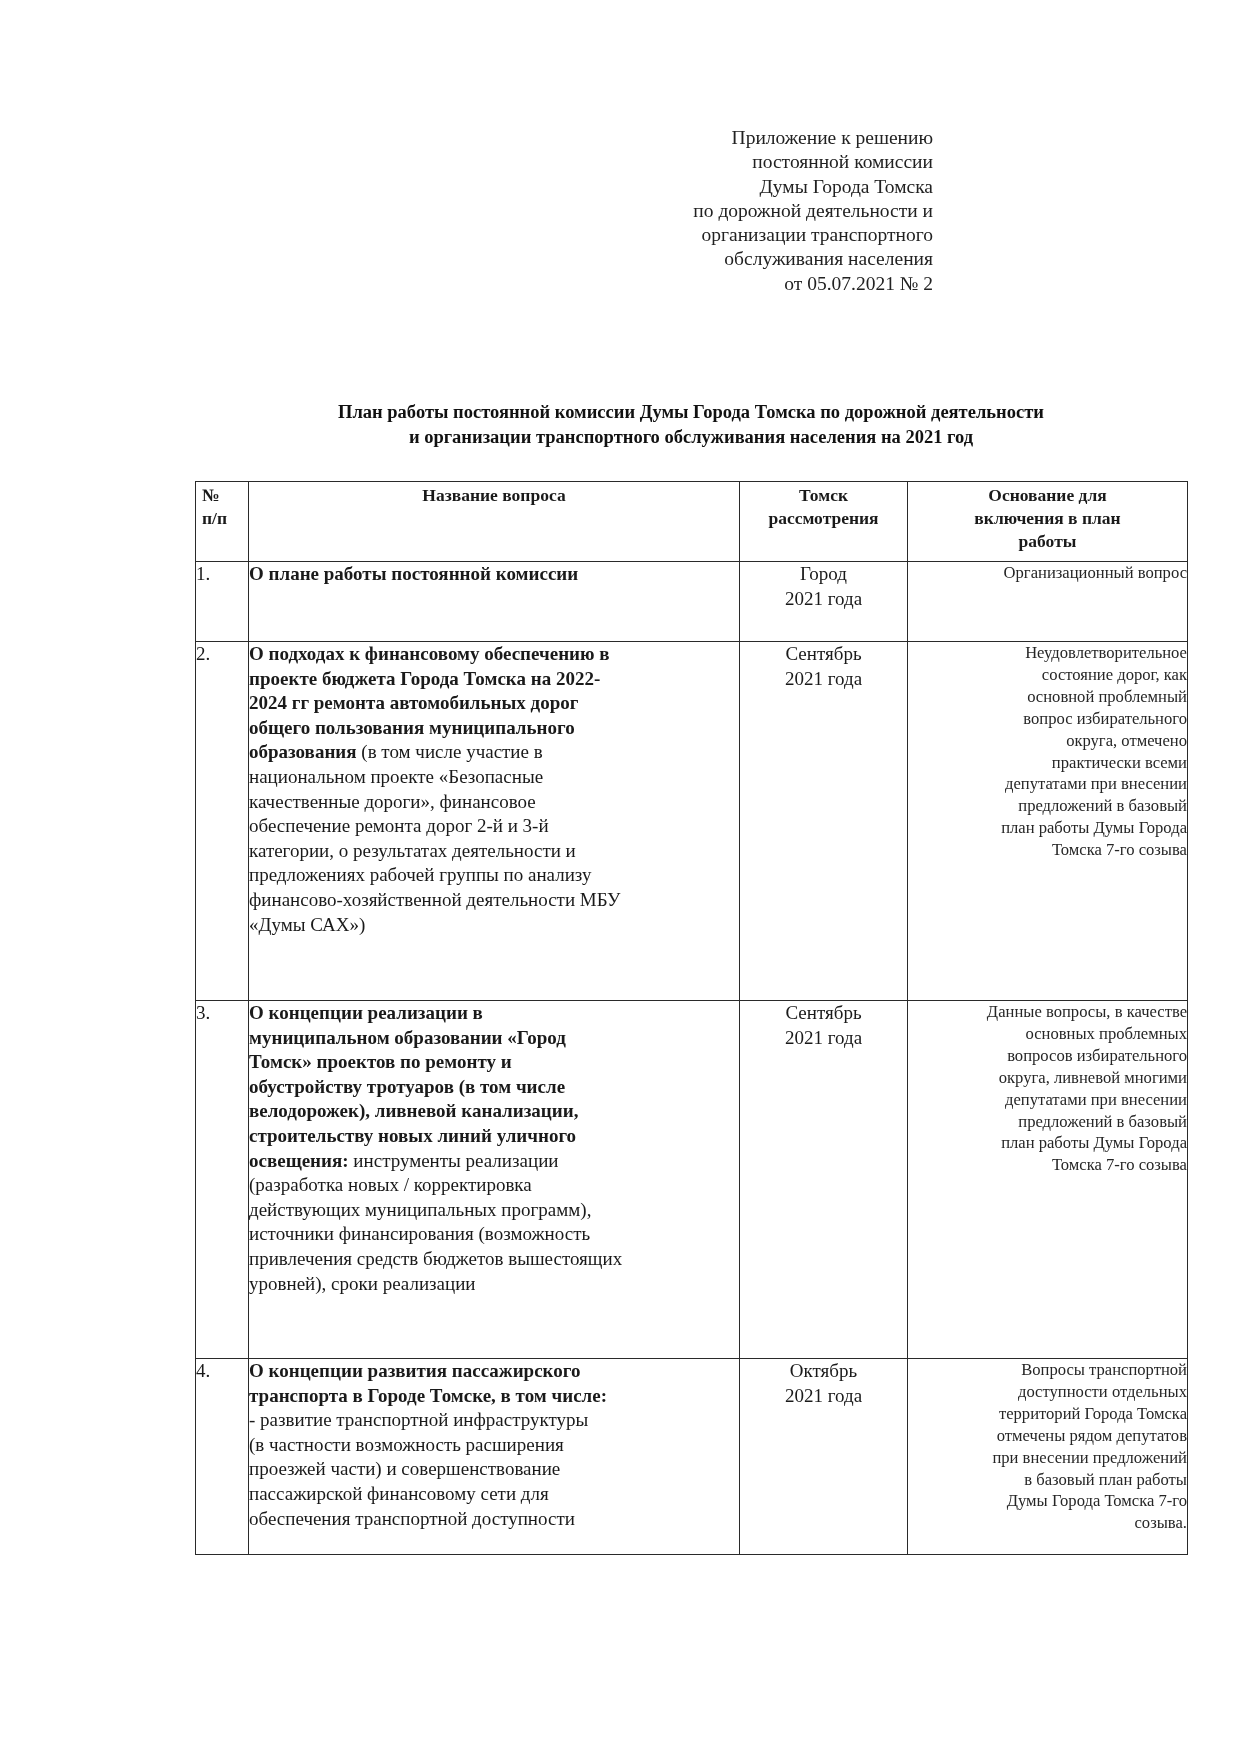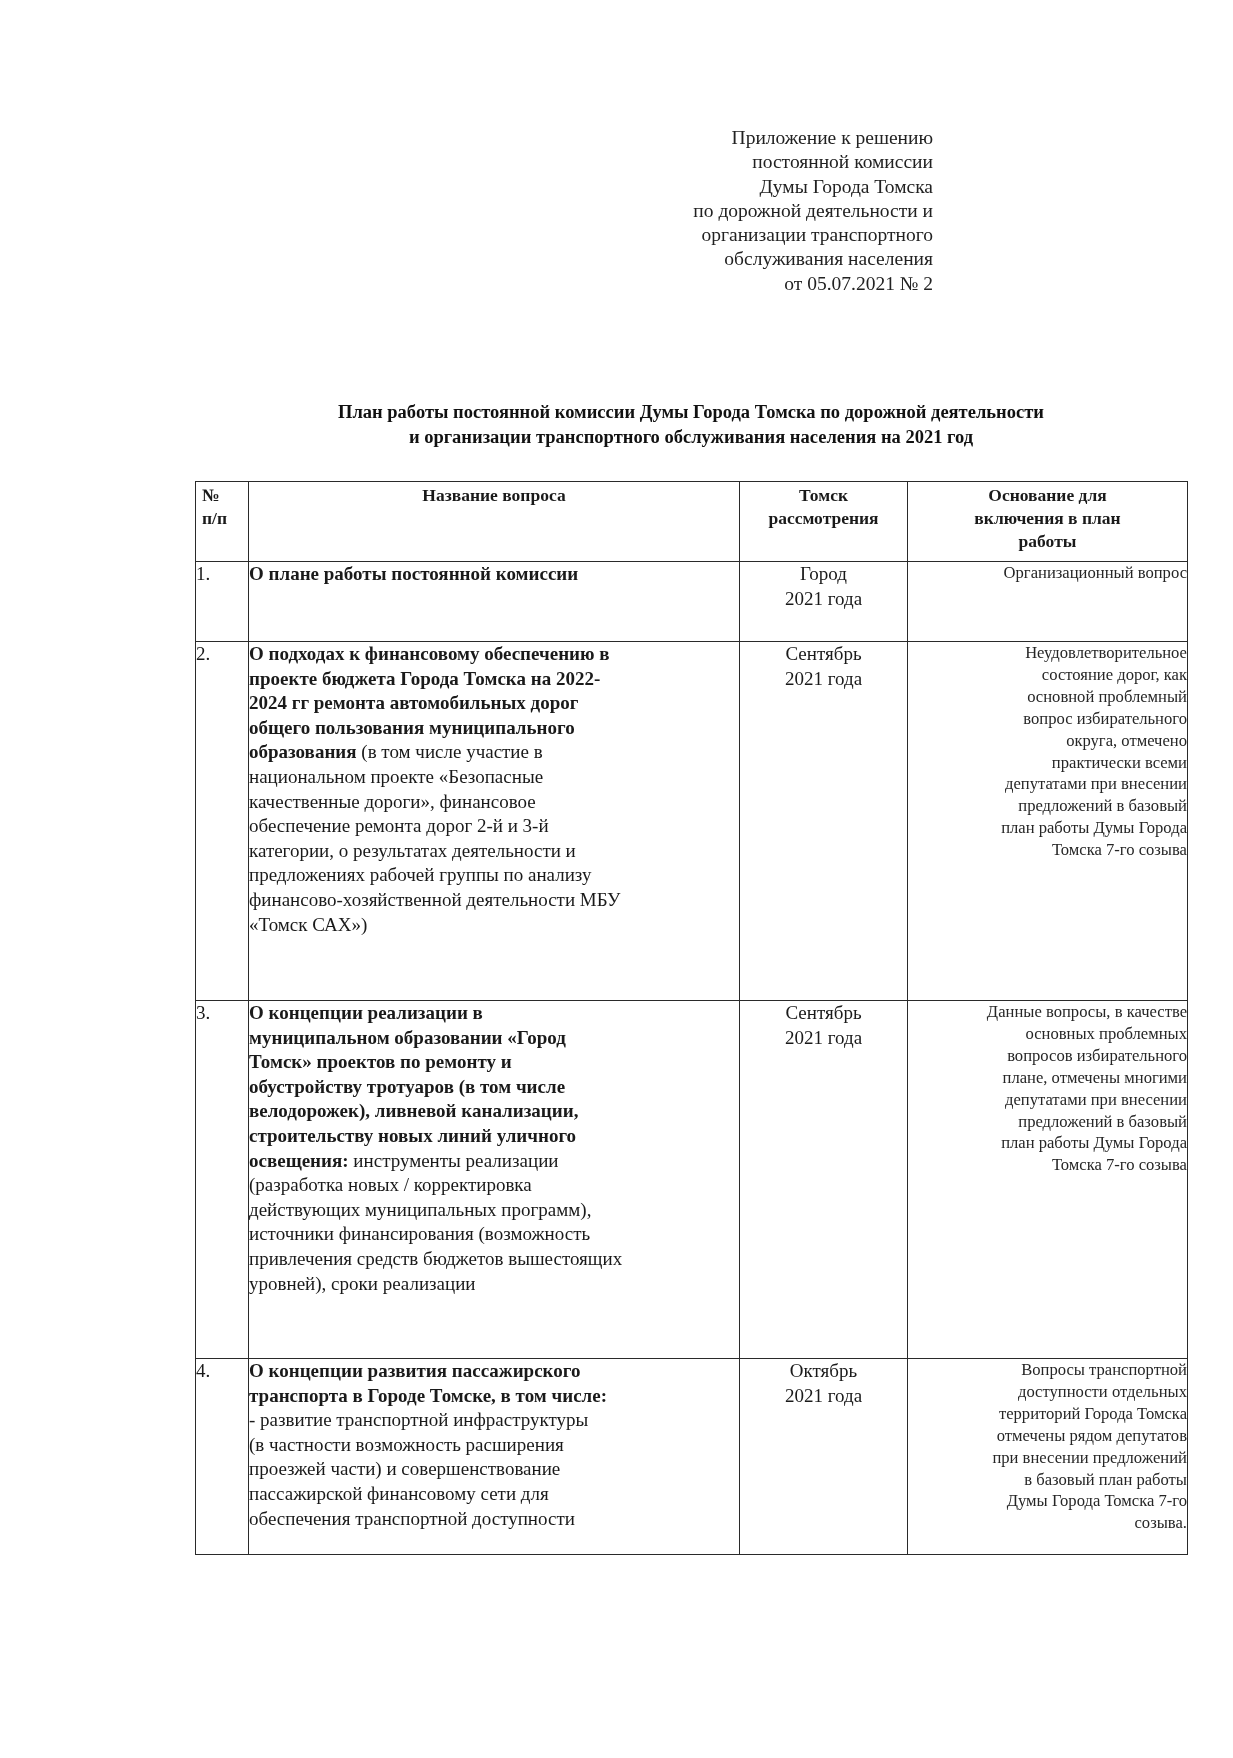--- a/index.html
+++ b/index.html
@@ -153,21 +153,21 @@
             <span class="line"><span class="b">проекте бюджета Города Томска на 2022-</span></span>
             <span class="line"><span class="b">2024 гг ремонта автомобильных дорог</span></span>
             <span class="line"><span class="b">общего пользования муниципального</span></span>
             <span class="line"><span class="b">образования</span><span> (в том числе участие в</span></span>
             <span class="line"><span>национальном проекте «Безопасные</span></span>
             <span class="line"><span>качественные дороги», финансовое</span></span>
             <span class="line"><span>обеспечение ремонта дорог 2-й и 3-й</span></span>
             <span class="line"><span>категории, о результатах деятельности и</span></span>
             <span class="line"><span>предложениях рабочей группы по анализу</span></span>
             <span class="line"><span>финансово-хозяйственной деятельности МБУ</span></span>
-            <span class="line"><span>«Томск САХ»)</span></span>
+            <span class="line"><span>«Думы САХ»)</span></span>
           </td>
           <td class="term">
             <span class="line">Сентябрь</span>
             <span class="line">2021 года</span>
           </td>
           <td class="basis">
             <span class="line">Неудовлетворительное</span>
             <span class="line">состояние дорог, как</span>
             <span class="line">основной проблемный</span>
             <span class="line">вопрос избирательного</span>
@@ -196,21 +196,21 @@
             <span class="line"><span>уровней), сроки реализации</span></span>
           </td>
           <td class="term">
             <span class="line">Сентябрь</span>
             <span class="line">2021 года</span>
           </td>
           <td class="basis">
             <span class="line">Данные вопросы, в качестве</span>
             <span class="line">основных проблемных</span>
             <span class="line">вопросов избирательного</span>
-            <span class="line">плане, отмечены многими</span>
+            <span class="line">округа, ливневой многими</span>
             <span class="line">депутатами при внесении</span>
             <span class="line">предложений в базовый</span>
             <span class="line">план работы Думы Города</span>
             <span class="line">Томска 7-го созыва</span>
           </td>
         </tr>
         <tr class="r4">
           <td class="num">4.</td>
           <td class="name">
             <span class="line"><span class="b">О концепции развития пассажирского</span></span>

